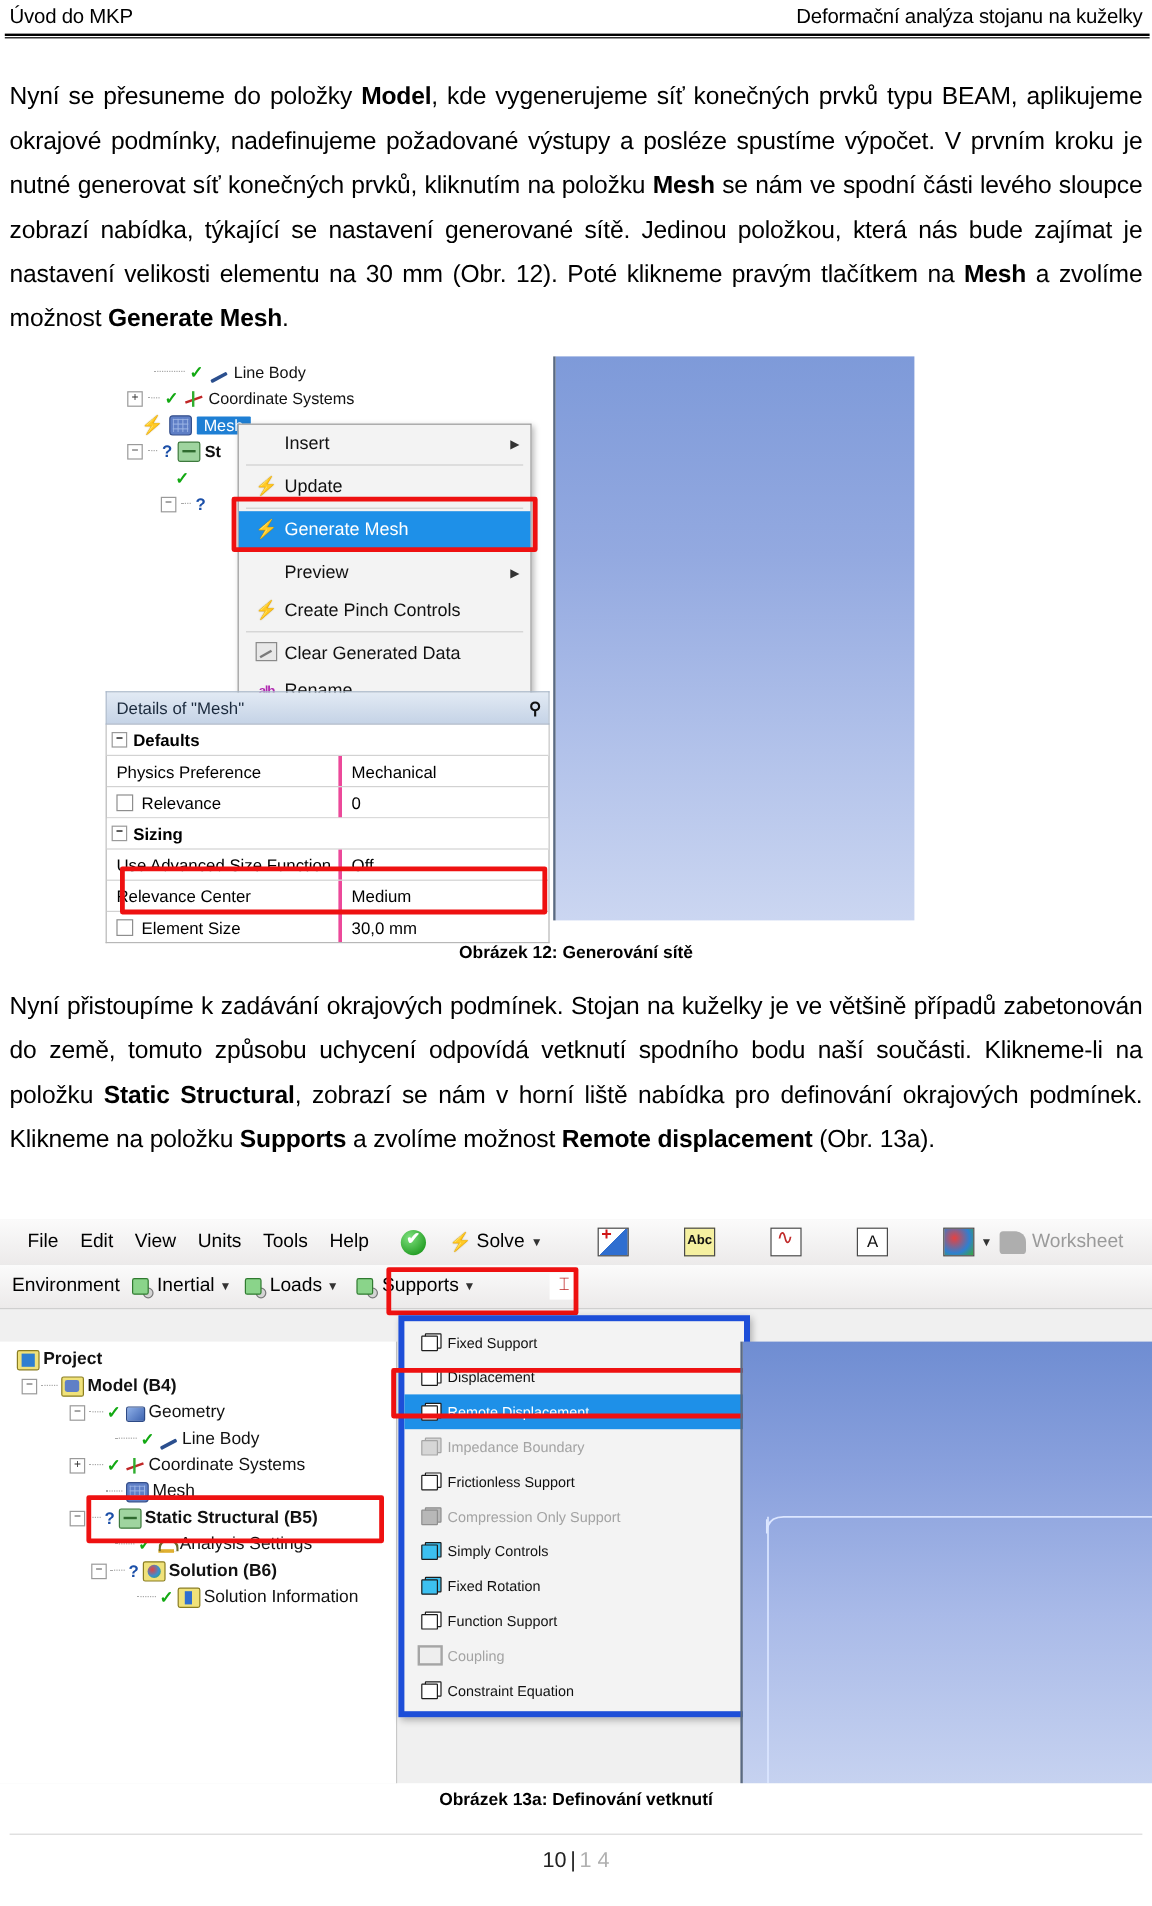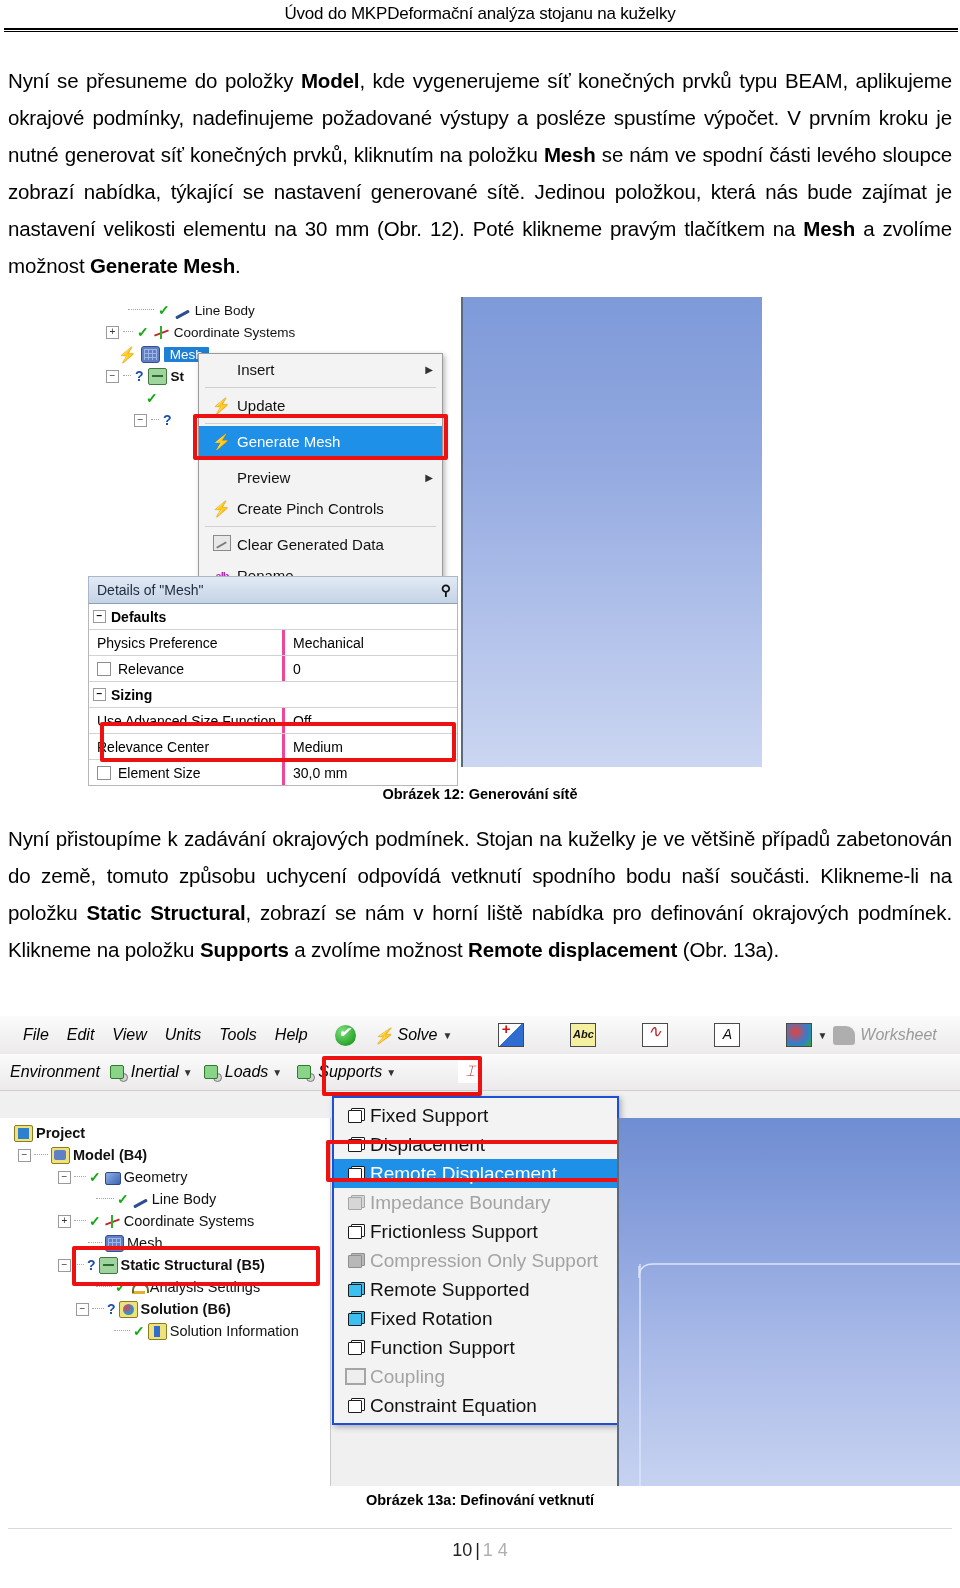--- a/index.html
+++ b/index.html
@@ -9,21 +9,21 @@
     font-family:"Liberation Sans", sans-serif;
     color:#000;
     position:relative;
     overflow:hidden;
   }
   .page{position:relative;width:960px;height:1588px;}
 
   
   .hdr{
     position:absolute;left:8px;right:8px;top:4px;height:26px;
-    display:flex;justify-content:center;align-items:flex-start;
+    display:flex;justify-content:space-between;align-items:flex-start;
     font-size:17px;letter-spacing:-.2px;
   }
   .hdr-rule{position:absolute;left:4px;right:2px;top:28px;height:4px;}
   .hdr-rule i{display:block;background:#000;}
   .hdr-rule i.a{height:2px;}
   .hdr-rule i.b{height:1px;margin-top:1px;}
 
   
   .para{
     position:absolute;left:8px;right:8px;
@@ -122,21 +122,21 @@
   .dp-row{display:flex;height:25px;border-bottom:1px solid #d2d2d2;align-items:center;}
   .dp-row:last-child{border-bottom:none;}
   .dp-grp{background:#fff;font-weight:bold;padding-left:4px;}
   .dp-k{width:196px;padding-left:8px;border-right:3px solid #ec4899;height:100%;display:flex;align-items:center;box-sizing:border-box;}
   .dp-v{padding-left:8px;flex:1;}
   .mini-tog{width:11px;height:11px;border:1px solid #9a9a9a;background:#fff;font-size:10px;line-height:9px;text-align:center;margin-right:5px;flex:none;}
   .cbox{width:12px;height:12px;border:1px solid #8e8e8e;background:#fff;margin-right:7px;flex:none;}
 
   
   #fig2{position:absolute;left:0px;top:1016px;width:960px;height:470px;background:#f0f0f0;}
-  .tb{position:absolute;left:0;right:0;background:linear-gradient(180deg,#fbfbfb,#eceaea);font-style:italic;}
+  .tb{position:absolute;left:0;right:0;background:linear-gradient(180deg,#fbfbfb,#eceaea);}
   #tb1{top:0;height:38px;border-bottom:1px solid #cfcfcf;display:flex;align-items:center;padding-left:10px;gap:0px;font-size:16px;}
   #tb2{top:38px;height:36px;border-bottom:1px solid #cfcfcf;display:flex;align-items:center;padding-left:10px;font-size:16px;}
   .mi{padding:0 9px;white-space:nowrap;}
   .vbar{width:1px;height:22px;background:#c2c2c2;margin:0 7px;}
   .vbar2{width:1px;height:22px;background:#c2c2c2;margin:0 2px;}
   .tbtn{display:flex;align-items:center;gap:4px;padding:0 5px;white-space:nowrap;}
   .grn{width:21px;height:21px;border-radius:50%;background:radial-gradient(circle at 35% 30%,#7de07d,#0a8a0a);position:relative;flex:none;}
   .grn:after{content:"✔";position:absolute;left:4px;top:-1px;color:#fff;font-size:14px;font-weight:bold;}
   .caret{font-size:10px;color:#333;}
   .tico{width:24px;height:22px;border:1px solid #4a4a4a;background:#fff;display:inline-block;position:relative;flex:none;margin-left:46px;}
@@ -172,23 +172,23 @@
   .ic-as:before{content:"";position:absolute;left:2px;top:11px;width:13px;height:3px;background:#e0b030;}
   .ic-sol{background:#f0e27a;border:1px solid #8a7d20;border-radius:2px;}
   .ic-sol:after{content:"";position:absolute;left:3px;top:2px;width:11px;height:11px;border-radius:50%;background:radial-gradient(circle at 35% 35%,#e8413f,#3a8fd0 55%,#3aa83a);}
   .ic-si{background:#f0e27a;border:1px solid #8a7d20;border-radius:2px;}
   .ic-si:after{content:"";position:absolute;left:5px;top:2px;width:6px;height:11px;background:#2f6ed0;}
   .cross{color:#13a913;font-weight:bold;font-size:14px;flex:none;}
 
   
   #smenu{
     position:absolute;left:332px;top:80px;width:283px;
-    background:#f3f3f3;border:2px solid #1d4ed8;
+    background:#f3f3f3;border:5px solid #1d4ed8;
     box-shadow:2px 2px 6px rgba(0,0,0,.3);
-    font-size:19px;color:#111;padding:3px 0;
+    font-size:12px;color:#111;padding:3px 0;
   }
   .sm-item{height:29px;display:flex;align-items:center;padding-left:6px;white-space:nowrap;}
   .sm-item .sm-ic{width:30px;flex:none;display:flex;justify-content:center;align-items:center;}
   .sm-item.dis{color:#a3a3a3;}
   .sm-item.hl{background:#1e90e8;color:#fff;}
   .cube{width:17px;height:16px;position:relative;display:inline-block;}
   .cube:after{content:"";position:absolute;left:1px;top:2px;width:12px;height:11px;border:1.5px solid #1c1c1c;background:#fff;border-radius:1px;}
   .cube:before{content:"";position:absolute;left:4px;top:0px;width:12px;height:11px;border:1.5px solid #1c1c1c;background:#fff;border-radius:1px;}
   .cube.blue:after{background:#3cc0f0;}
   .cube.blue:before{background:#3cc0f0;}
@@ -509,21 +509,21 @@
       <div class="sm-item dis">
         <span class="sm-ic">
             <i class="cube solid"></i>
           </span>
         <span>Compression Only Support</span>
       </div>
       <div class="sm-item">
         <span class="sm-ic">
             <i class="cube blue"></i>
           </span>
-        <span>Remote Supported</span>
+        <span>Simply Controls</span>
       </div>
       <div class="sm-item">
         <span class="sm-ic">
             <i class="cube blue"></i>
           </span>
         <span>Fixed Rotation</span>
       </div>
       <div class="sm-item">
         <span class="sm-ic">
             <i class="cube"></i>

